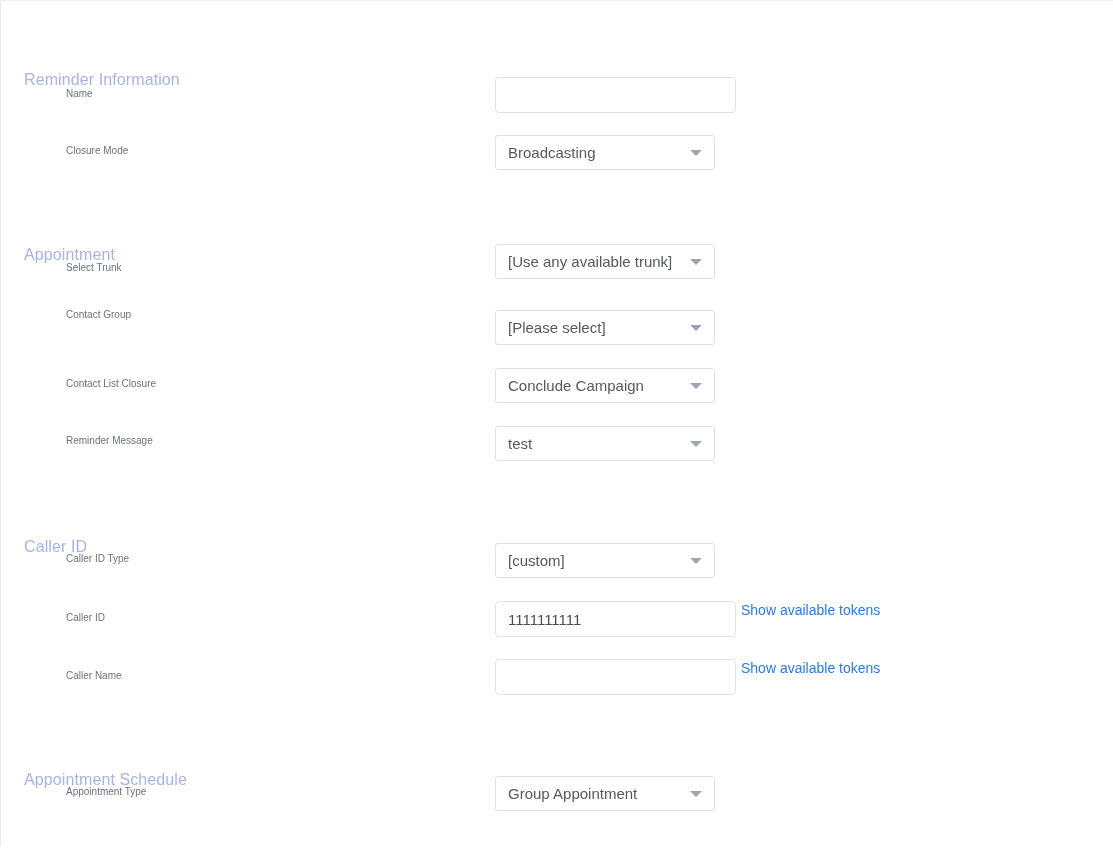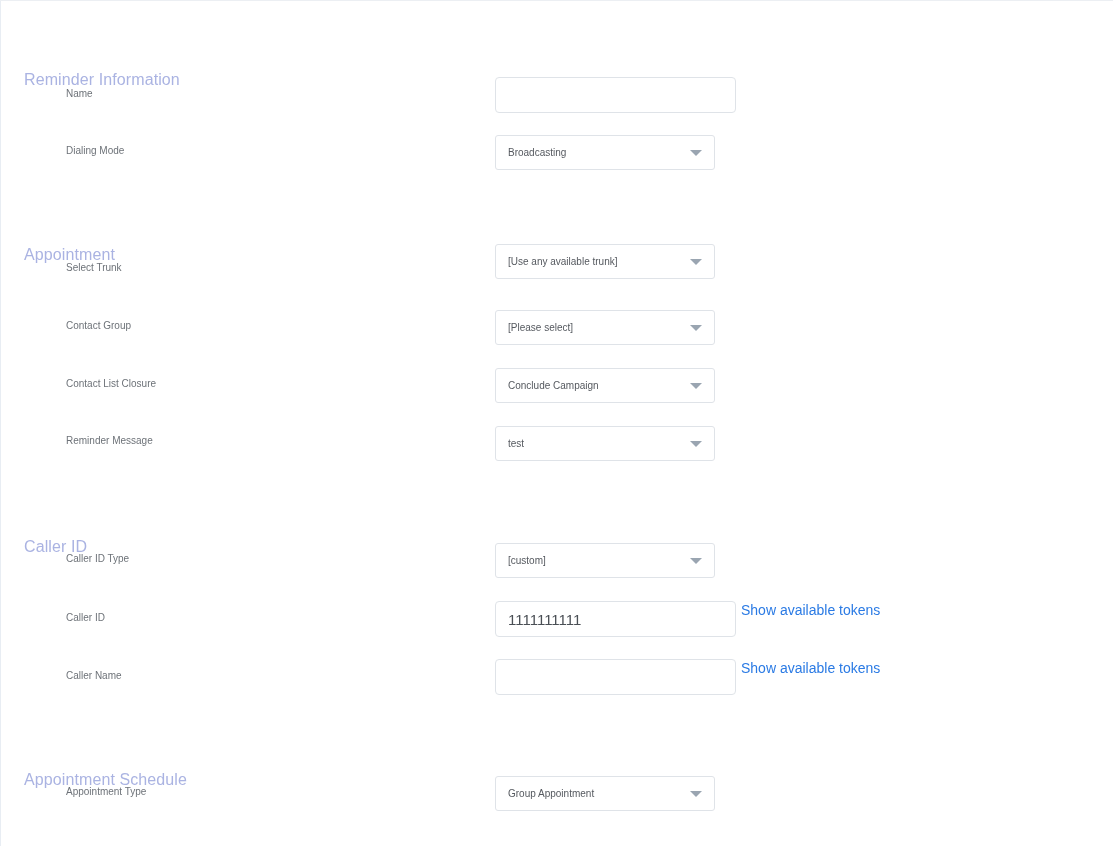--- a/index.html
+++ b/index.html
@@ -89,21 +89,21 @@
     border: 1px solid #dfe3e8;
     border-radius: 3px;
     background: #ffffff;
     display: flex;
     align-items: center;
     cursor: pointer;
   }
   .select-value {
     padding-left: 12px;
     padding-right: 34px;
-    font-size: 10px;
+    font-size: 15px;
     color: #55595f;
     white-space: nowrap;
     overflow: hidden;
     text-overflow: ellipsis;
   }
   .select-arrow {
     position: absolute;
     right: 12px;
     top: 50%;
     transform: translateY(-50%);
@@ -132,39 +132,39 @@
 
   <div class="form">
 
     <div class="section-title" style="top:26px;">Reminder Information</div>
 
     <div class="field-label" style="top:87px;">Name</div>
     <div class="control" style="top:76px;">
       <input class="text-input" type="text" value="" style="">
     </div>
 
-    <div class="field-label" style="top:144px;">Dialing Mode</div>
+    <div class="field-label" style="top:144px;">Closure Mode</div>
     <div class="control" style="top:134px;">
       <div class="select-box">
         <span class="select-value">Broadcasting</span>
         <span class="select-arrow"></span>
       </div>
     </div>
 
     <div class="section-title" style="top:201px;">Appointment</div>
 
     <div class="field-label" style="top:261px;">Select Trunk</div>
     <div class="control" style="top:243px;">
       <div class="select-box">
         <span class="select-value">[Use any available trunk]</span>
         <span class="select-arrow"></span>
       </div>
     </div>
 
-    <div class="field-label" style="top:319px;text-align:center;">Contact Group</div>
+    <div class="field-label" style="top:308px;text-align:center;">Contact Group</div>
     <div class="control" style="top:309px;">
       <div class="select-box">
         <span class="select-value">[Please select]</span>
         <span class="select-arrow"></span>
       </div>
     </div>
 
     <div class="field-label" style="top:377px;">Contact List Closure</div>
     <div class="control" style="top:367px;">
       <div class="select-box">

